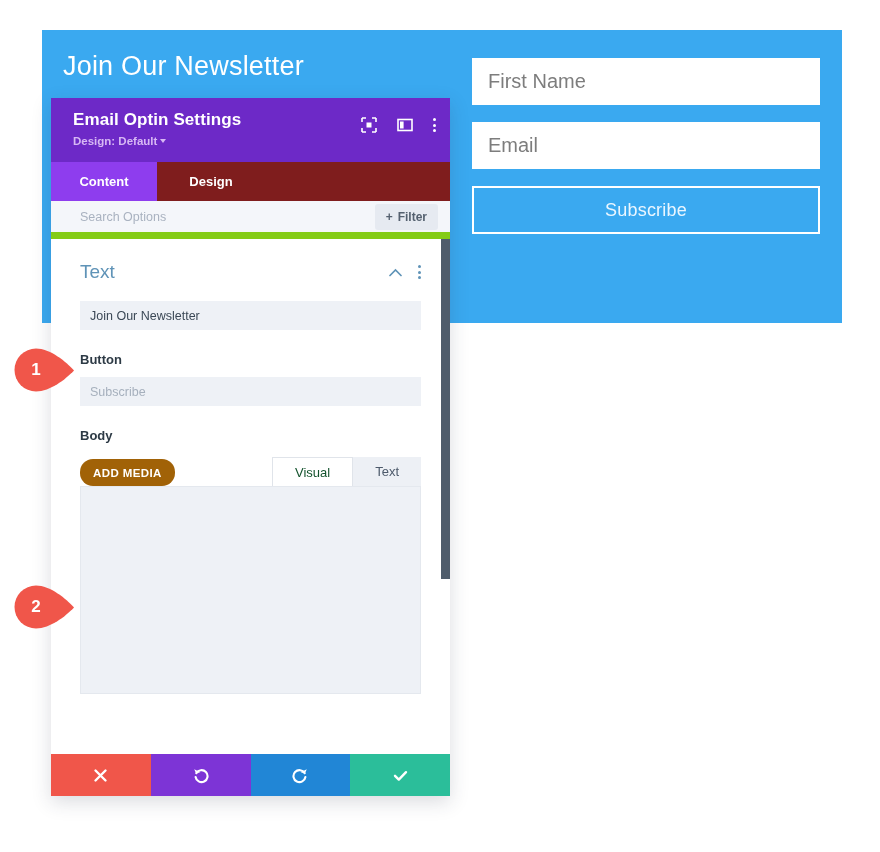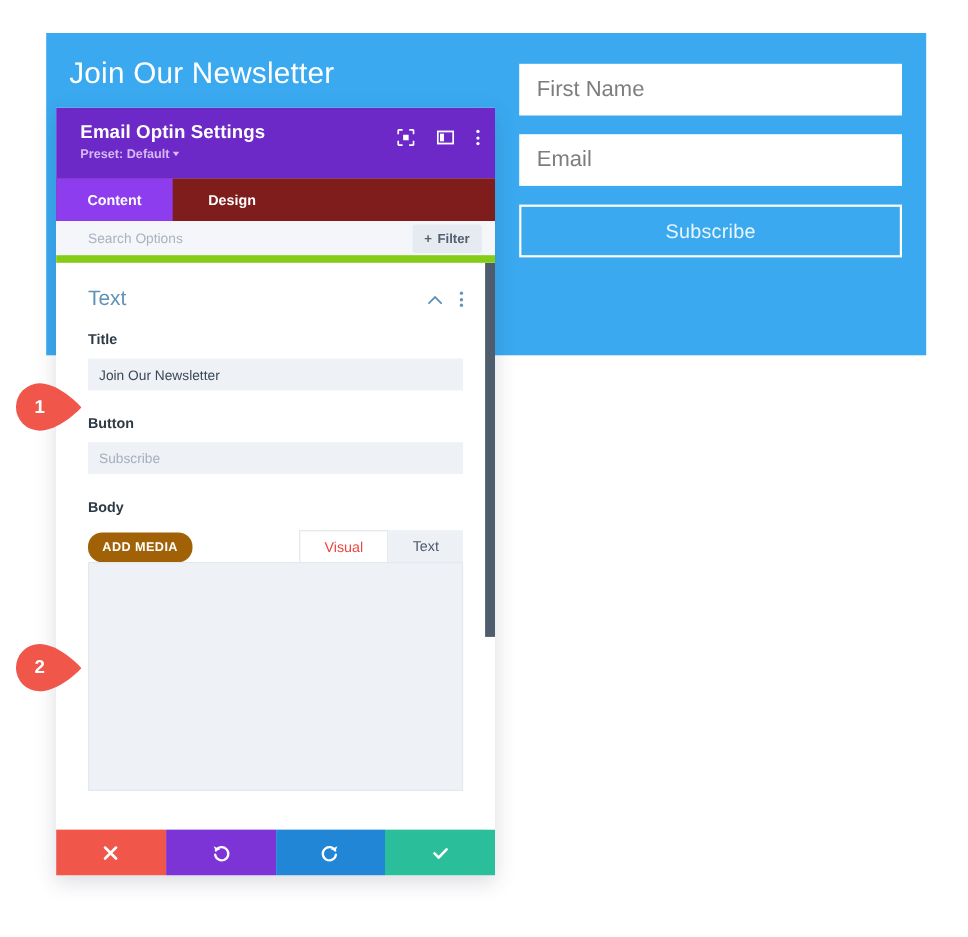--- a/index.html
+++ b/index.html
@@ -269,21 +269,21 @@
     padding: 7px 22px;
     box-sizing: border-box;
     height: 29px;
     display: flex;
     align-items: center;
   }
   .editor-tab.active {
     background: #ffffff;
     border: 1px solid #e0e4ea;
     border-bottom: none;
-    color: #ef4444;
+    color: #14532d;
   }
   .editor-tab.inactive {
     background: #edf0f5;
     color: #4d5a6b;
   }
   .editor-area {
     background: #eef1f6;
     height: 208px;
     position: relative;
     border: 1px solid #e4e8ee;
@@ -364,21 +364,21 @@
     <div class="optin-field">First Name</div>
     <div class="optin-field">Email</div>
     <div class="optin-subscribe">Subscribe</div>
   </div>
 </div>
 
 <div class="settings-panel">
 
   <div class="panel-header">
     <div class="panel-header-title">Email Optin Settings</div>
-    <div class="panel-header-preset"><span>Preset: Default</span><span class="caret-down"></span></div>
+    <div class="panel-header-preset"><span>Design: Default</span><span class="caret-down"></span></div>
 
     <div class="panel-header-icons">
       <span>
         <svg class="hdr-icon" viewBox="0 0 16 16">
           <path d="M1 1h4M1 1v4M15 1h-4M15 1v4M1 15h4M1 15v-4M15 15h-4M15 15v-4" stroke="#ffffff" stroke-width="1.6" fill="none"></path>
           <rect x="5.5" y="5.5" width="5" height="5" fill="#ffffff"></rect>
         </svg>
       </span>
       <span>
         <svg class="hdr-icon" viewBox="0 0 16 16">
@@ -419,21 +419,20 @@
               </svg>
           </span>
           <span class="kebab">
               <span></span>
               <span></span>
               <span></span>
             </span>
         </div>
       </div>
 
-      <div class="field-label">Title</div>
       <div class="text-input">Join Our Newsletter</div>
 
       <div class="field-label">Button</div>
       <div class="text-input placeholder">Subscribe</div>
 
       <div class="field-label">Body</div>
 
       <div class="editor-toolbar">
         <div class="add-media">ADD MEDIA</div>
         <div class="editor-tabs">

